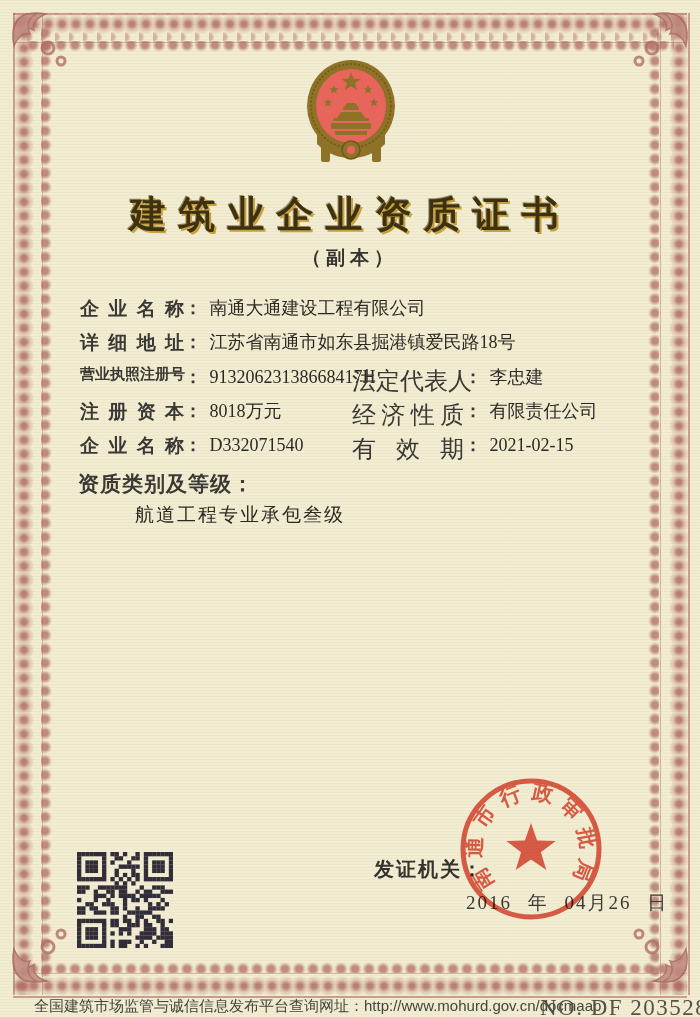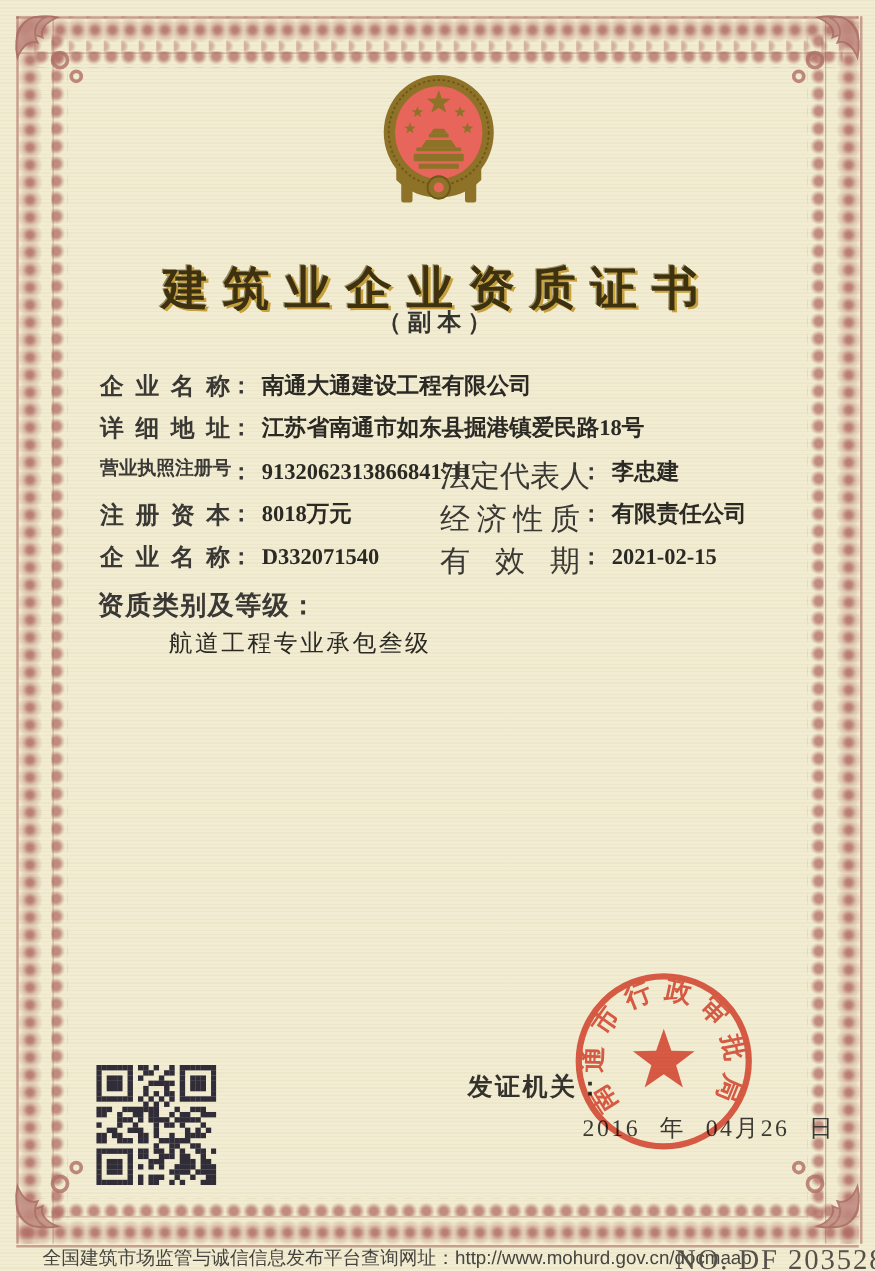--- a/index.html
+++ b/index.html
@@ -45,33 +45,33 @@
     background-size:13px 14px;}
   .corner{position:absolute; width:72px; height:72px; z-index:2;}
   .c-tl{left:6px; top:6px;}
   .c-tr{left:622px; top:6px; transform:scaleX(-1);}
   .c-bl{left:6px; top:917px; transform:scaleY(-1);}
   .c-br{left:622px; top:917px; transform:scale(-1,-1);}
   
   .emblem{position:absolute; left:305px; top:58px; z-index:3;}
   .title{position:absolute; left:0; top:190px; width:700px; text-align:center;
     font-size:37px; font-weight:bold; letter-spacing:12px; color:#3d3110;
-    text-shadow:2px 2px 0 #c6a13c, -1px -1px 0 rgba(90,74,24,.6); z-index:3;margin-top:16px;}
+    text-shadow:2px 2px 0 #c6a13c, -1px -1px 0 rgba(90,74,24,.6); z-index:3;}
   .subtitle{position:absolute; left:0; top:245px; width:700px; text-align:center;
     font-size:19px; font-weight:bold; letter-spacing:5px; color:#35332e; z-index:3;}
   
   .fields{position:absolute; left:80px; top:296px; width:575px; z-index:3;}
   .frow{position:absolute; left:0; white-space:nowrap;}
   .fl{display:inline-block; width:104px; text-align:justify; text-align-last:justify;
     font-size:19px; font-weight:bold; color:#3a3834; vertical-align:top;}
   .fl.small{font-size:15px; font-weight:bold; letter-spacing:0;}
   .fl2{display:inline-block; width:112px; text-align:justify; text-align-last:justify;
     font-size:24px; font-weight:normal; color:#3a3834; vertical-align:top;}
   .colon{font-size:18px; font-weight:bold; color:#3a3834;}
-  .fv{font-family:"Liberation Serif", serif; font-size:18px; color:#2b2924; padding-left:3px;font-weight:bold;}
+  .fv{font-family:"Liberation Serif", serif; font-size:18px; color:#2b2924; padding-left:3px;}
   .rightcol{position:absolute; left:272px; top:0; white-space:nowrap;}
   .qual-label{font-size:21px; font-weight:bold; color:#3a3834; letter-spacing:1px;}
   .qual-value{font-family:"Liberation Serif", serif; font-size:19px; color:#2b2924; letter-spacing:2px;}
   
   .qr{position:absolute; left:77px; top:852px; z-index:3;}
   .issuer-label{position:absolute; left:374px; top:856px; font-size:20px; font-weight:bold;
     letter-spacing:2px; color:#34322d; z-index:4;}
   .issue-date{position:absolute; left:466px; top:890px; font-size:19px; color:#3b3934;
     letter-spacing:2px; word-spacing:9px; z-index:4; font-family:"Liberation Serif", serif;}
   .stamp{position:absolute; left:446px; top:764px; z-index:5; opacity:.88; mix-blend-mode:multiply;}

